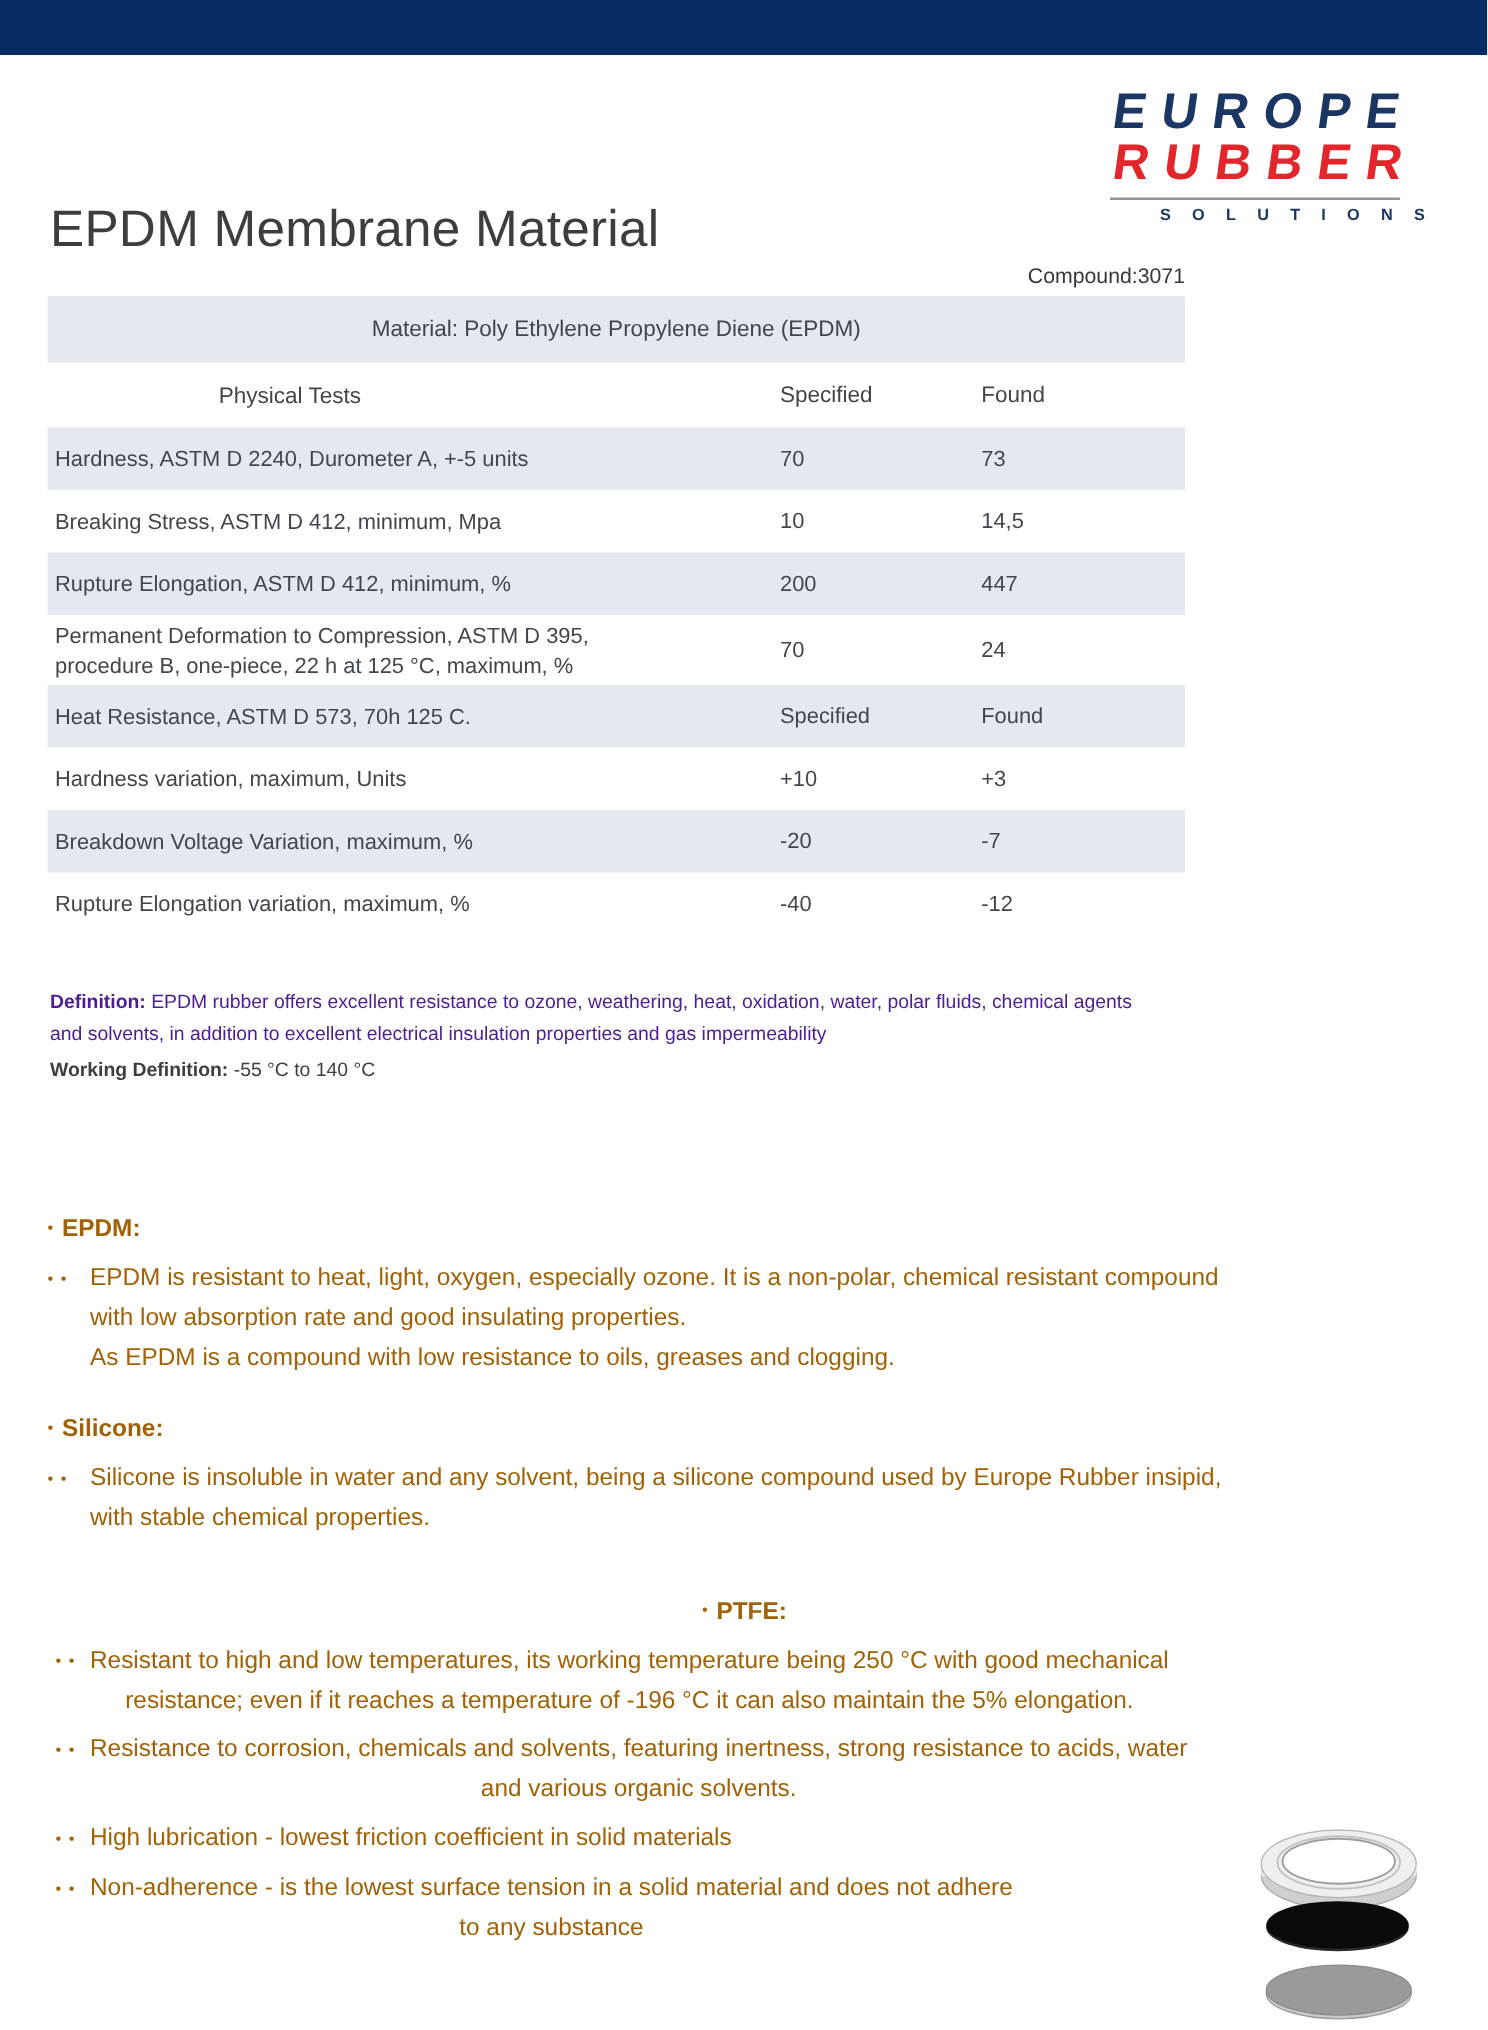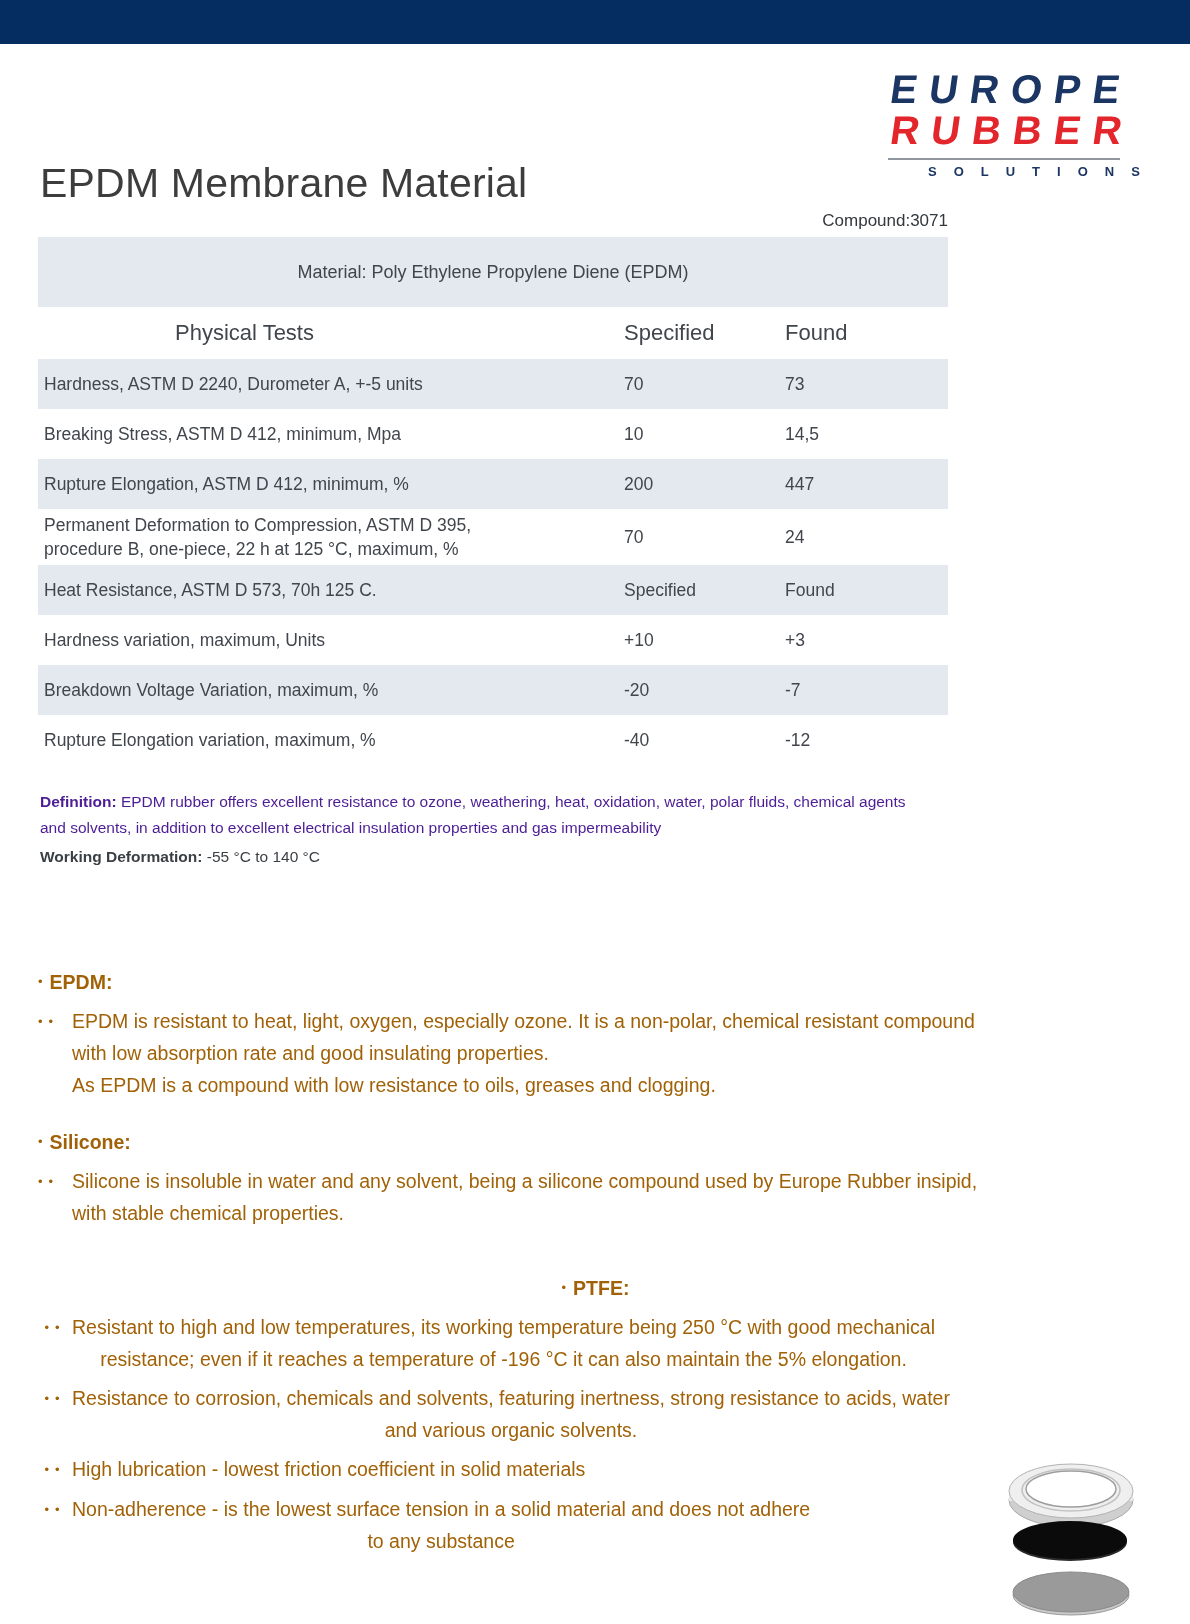--- a/index.html
+++ b/index.html
@@ -20,25 +20,25 @@
   .logo-europe{font-size:40px;letter-spacing:12px;color:var(--logo-navy);}
   .logo-rubber{font-size:40px;letter-spacing:12px;color:var(--logo-red);margin-top:3px;}
   .logo-rule{border-top:2px solid #8f969e;margin:9px 0 4px;width:232px;}
   .logo-solutions{font-size:13px;font-weight:700;letter-spacing:17px;color:var(--logo-navy);white-space:nowrap;margin-left:40px;}
 
   .page-title{position:absolute;left:40px;top:160px;font-size:41px;color:#3d3d3d;letter-spacing:.2px;white-space:nowrap;}
   .compound{position:absolute;right:242px;top:211px;font-size:17px;color:#33383d;white-space:nowrap;}
 
   
   .mtable{position:absolute;left:38px;top:237px;width:910px;color:#41464c;}
-  .caption{height:70px;background:var(--stripe);display:flex;align-items:center;justify-content:center;font-size:18px;}
+  .caption{height:53px;background:var(--stripe);display:flex;align-items:center;justify-content:center;font-size:18px;}
   .trow{position:relative;height:50px;font-size:17.5px;}
   .trow.tall{height:56px;}
   .trow.shaded{background:var(--stripe);}
-  .thead{position:relative;height:52px;font-size:22px;}
+  .thead{position:relative;height:52px;font-size:18px;}
   .cell{position:absolute;top:50%;transform:translateY(-50%);white-space:nowrap;}
   .c1{left:6px;line-height:24px;}
   .thead .c1{left:137px;}
   .c2{left:575px;margin-left:11px;}
   .c3{left:747px;}
 
   
   .def{position:absolute;left:40px;top:789px;font-size:15.5px;line-height:26px;color:#4c1d95;white-space:nowrap;}
   .worktemp{position:absolute;left:40px;top:848px;font-size:15.5px;color:#3a3f44;white-space:nowrap;}
   .b{font-weight:700;}
@@ -141,21 +141,21 @@
         </div>
       </div>
   </div>
 
   <div class="def" id="def-lines">
       <div><span class="b">Definition: </span>EPDM rubber offers excellent resistance to ozone, weathering, heat, oxidation, water, polar fluids, chemical agents</div>
       <div>and solvents, in addition to excellent electrical insulation properties and gas impermeability</div>
     </div>
 
   <div class="worktemp">
-    <span class="b">Working Deformation:</span><span> -55 °C to 140 °C</span>
+    <span class="b">Working Definition:</span><span> -55 °C to 140 °C</span>
   </div>
 
   <div id="sections">
       <div class="sec sec-epdm">
         <div class="sec-heading"><span class="dot">•</span><span class="b">EPDM:</span></div>
         <div class="item">
           <div class="marker">••</div>
           <div class="txt">
             <div>EPDM is resistant to heat, light, oxygen, especially ozone. It is a non-polar, chemical resistant compound</div>
             <div>with low absorption rate and good insulating properties.</div>

